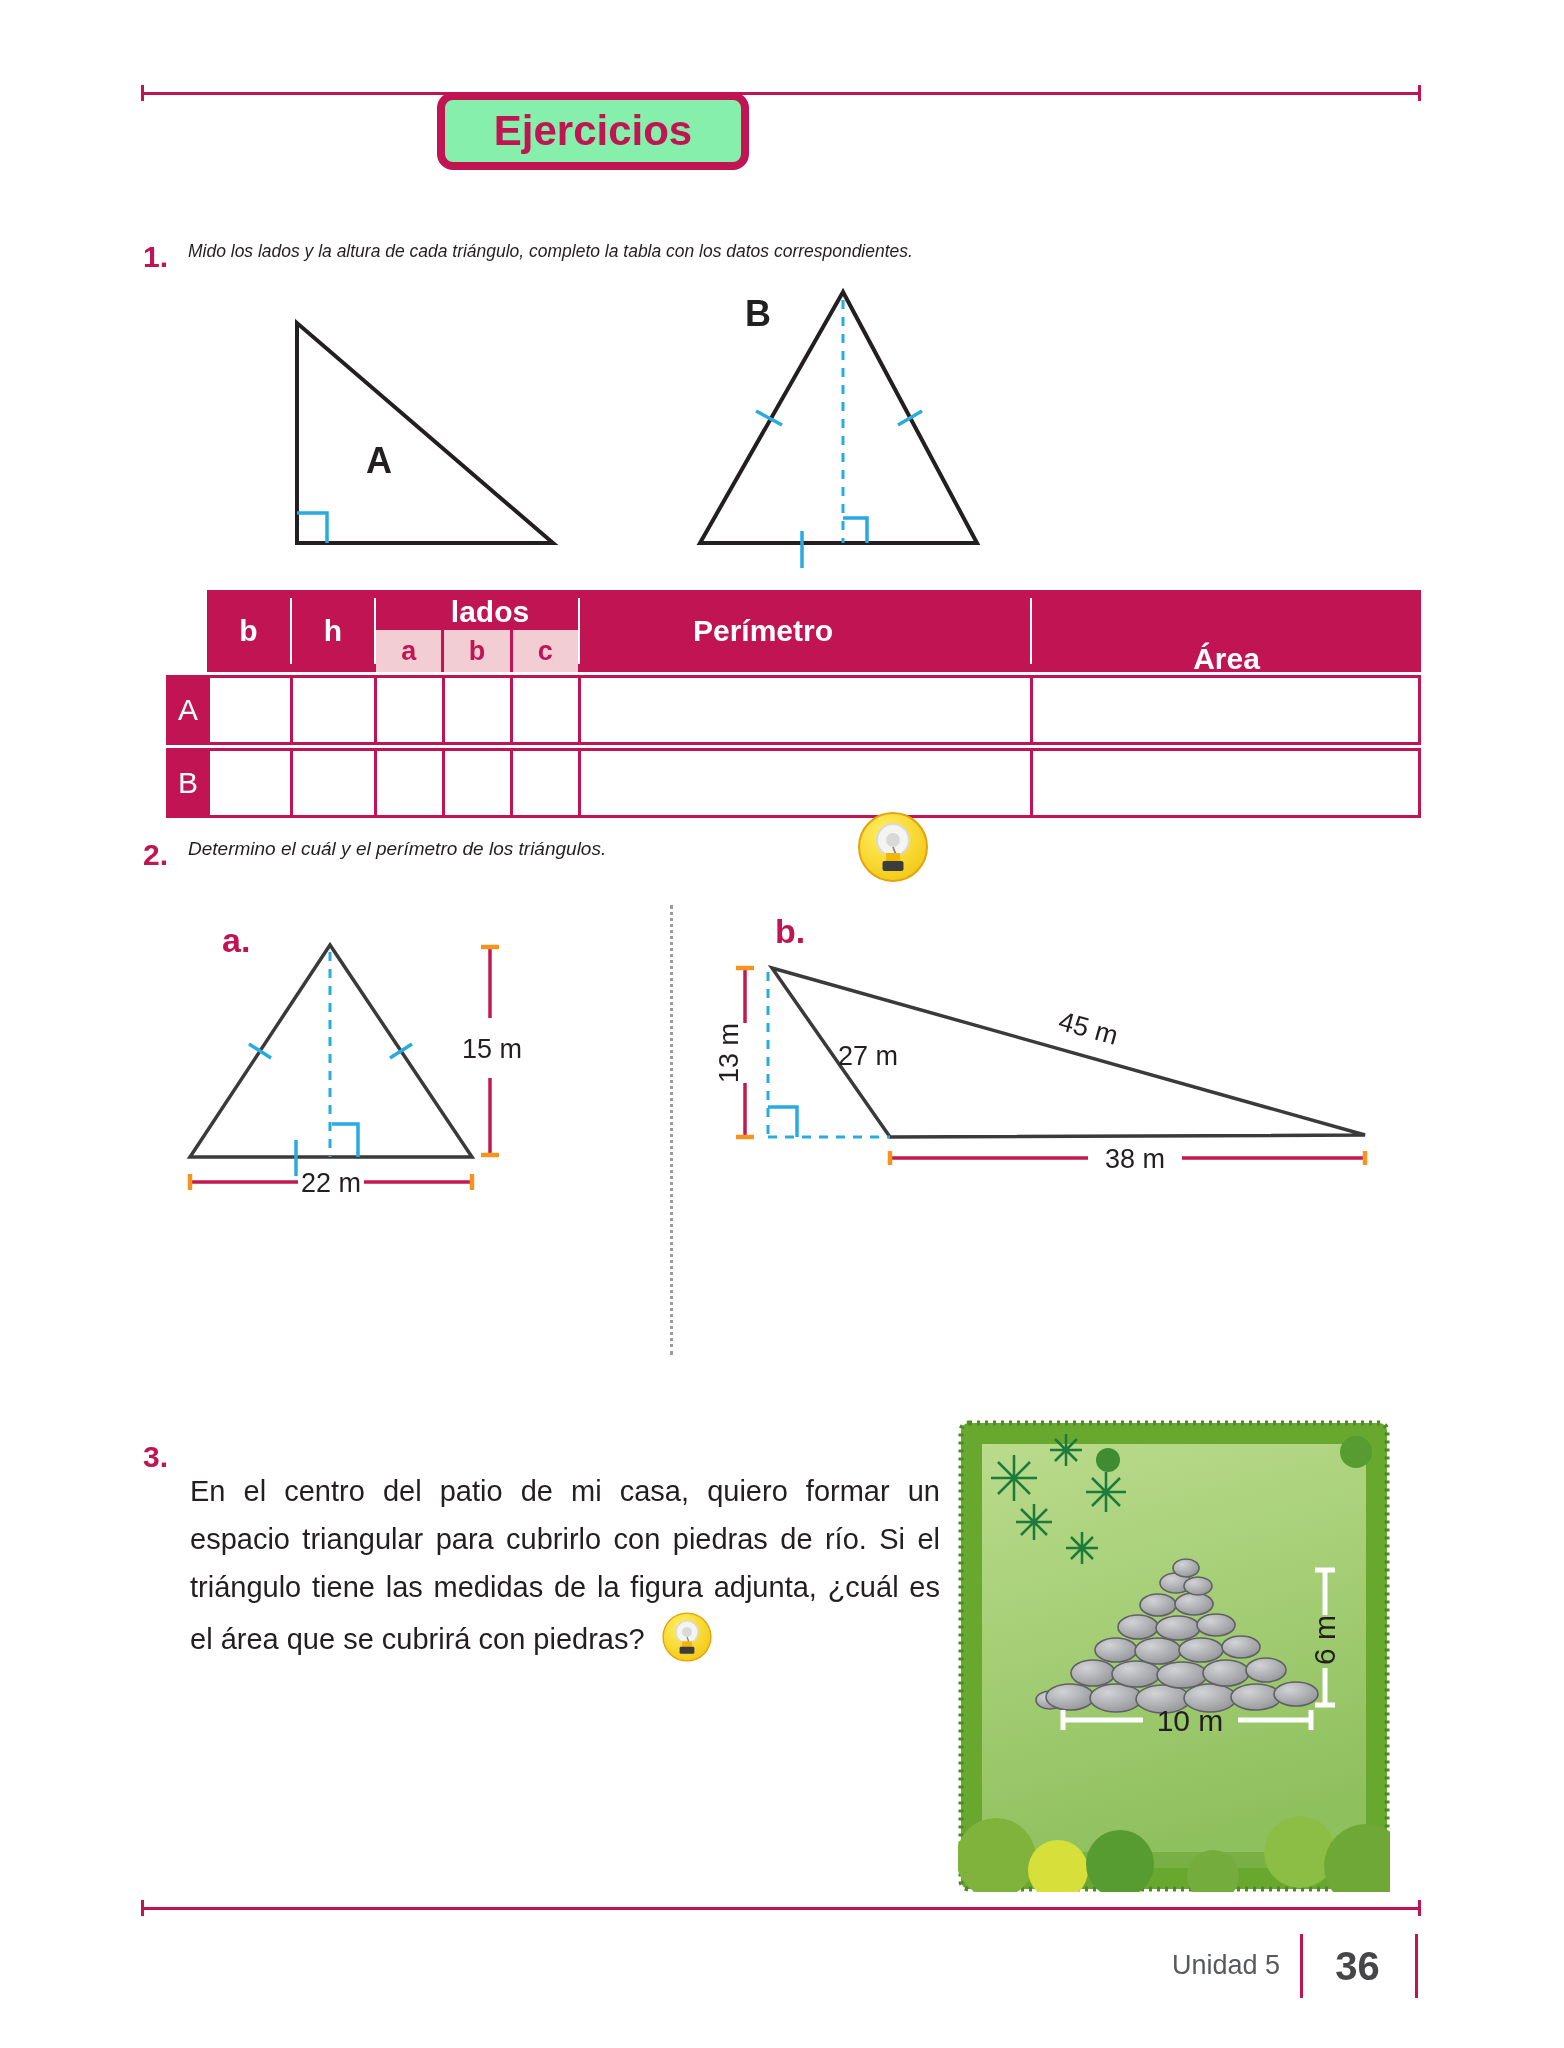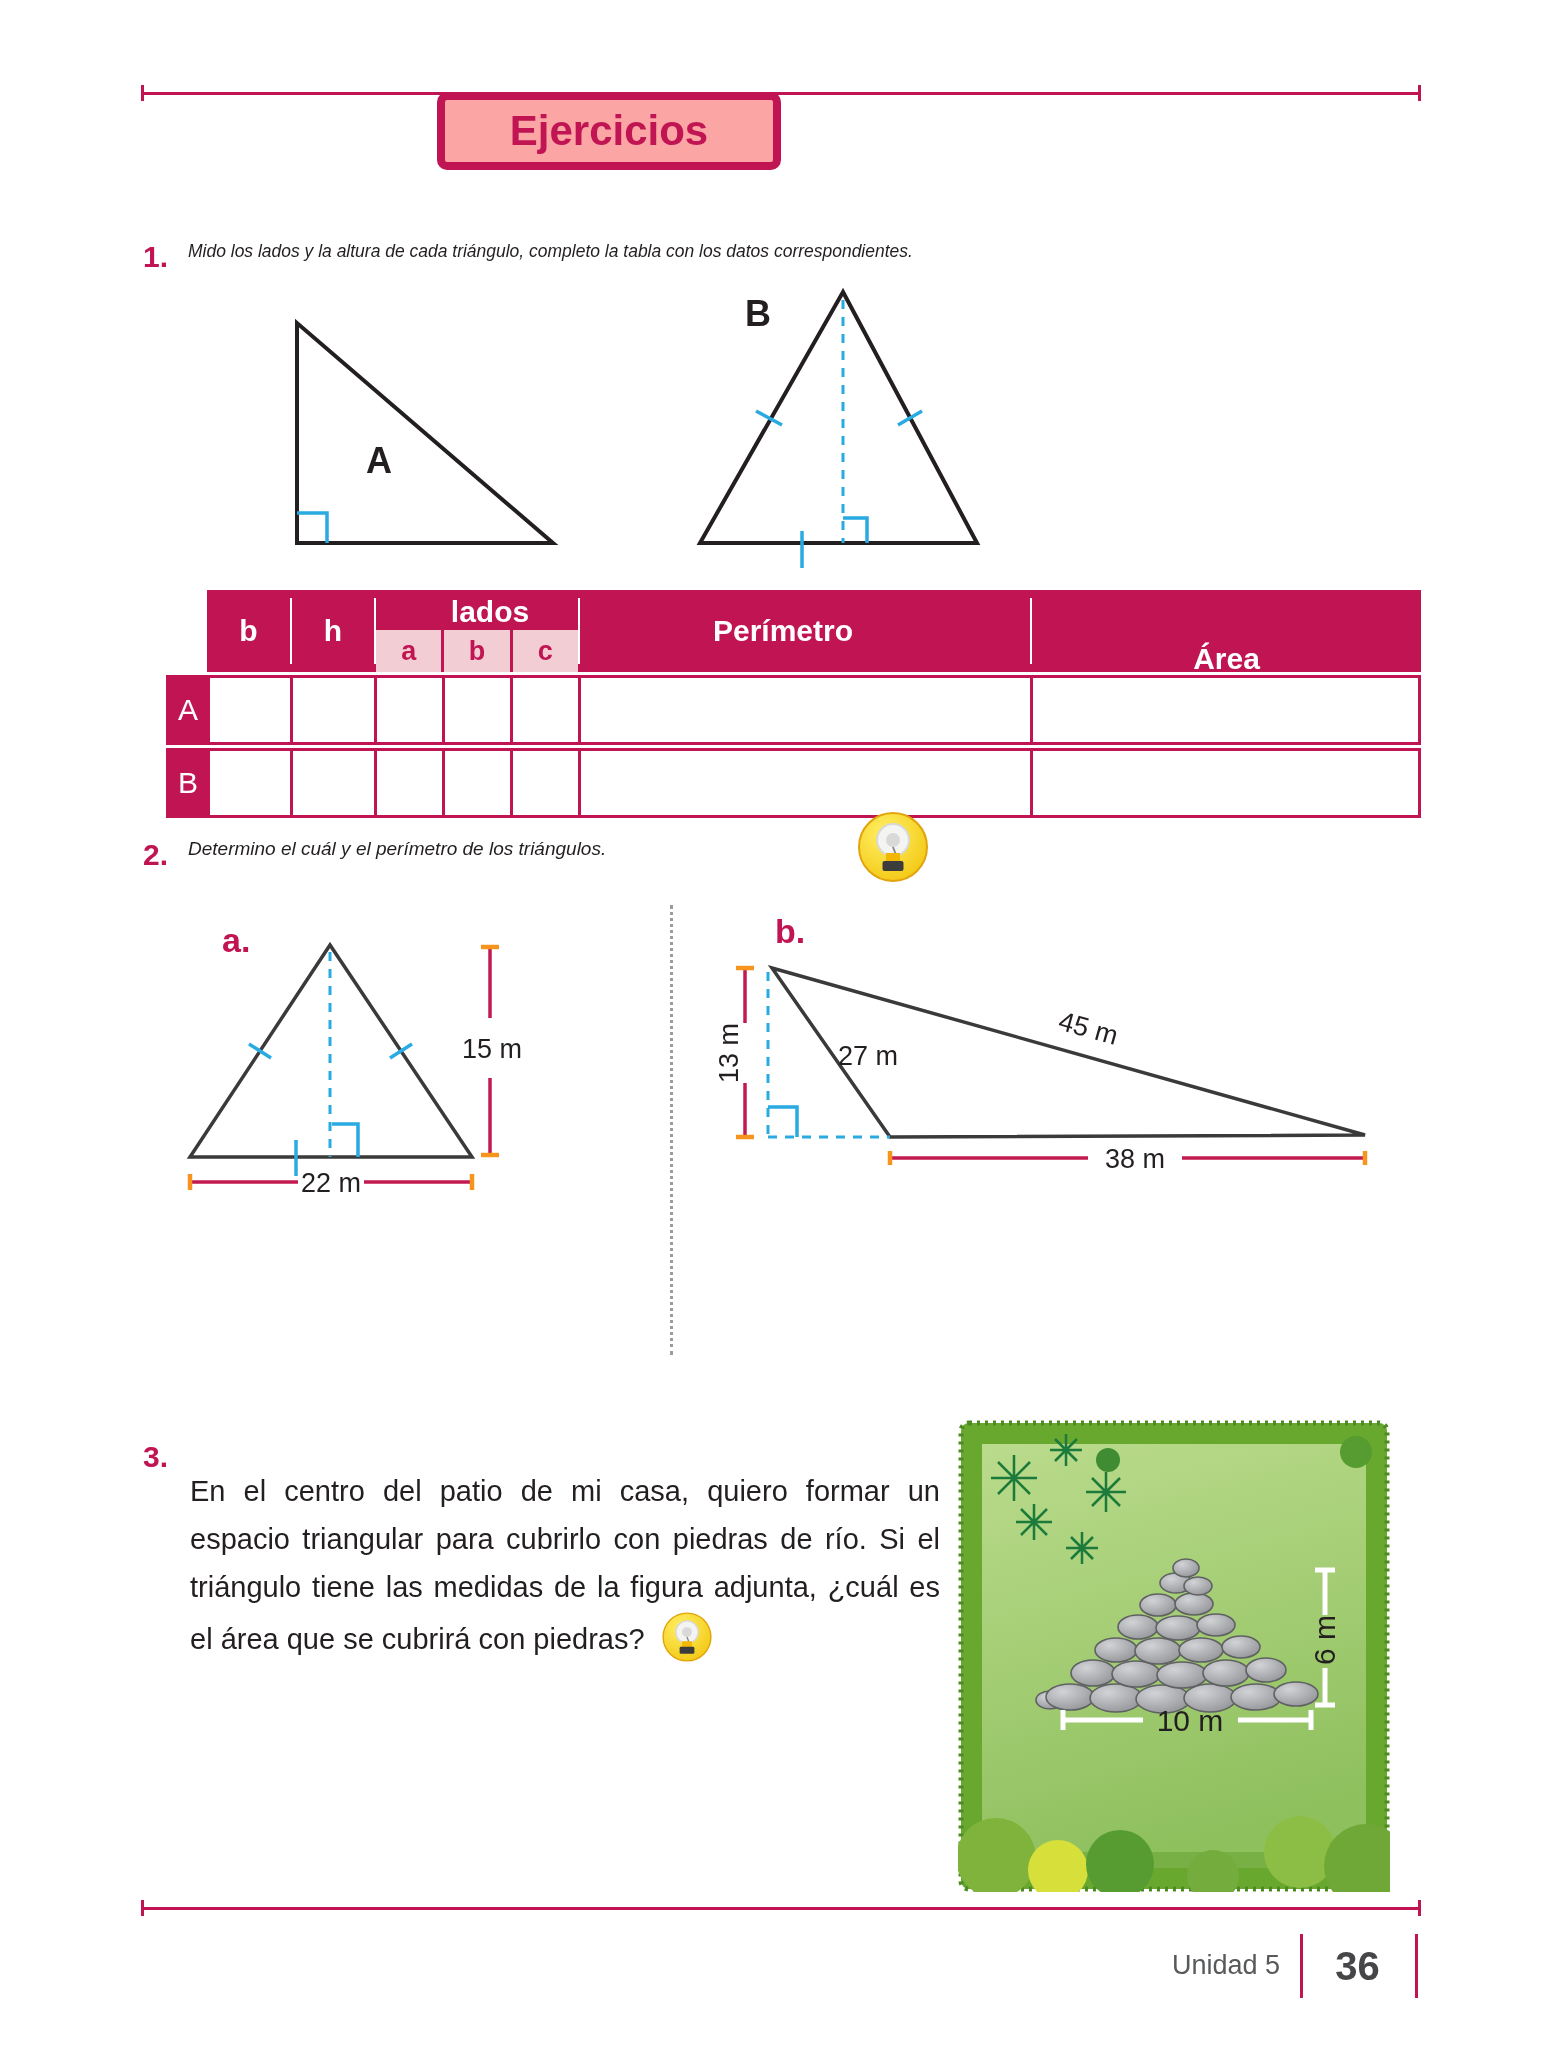--- a/index.html
+++ b/index.html
@@ -11,22 +11,22 @@
   }
   html,body{margin:0;padding:0;background:#fff;}
   .page{
     position:relative;width:1564px;height:2048px;background:#fff;overflow:hidden;
     font-family:"Liberation Sans",sans-serif;color:var(--ink);
   }
   .abs{position:absolute;}
   .rule{position:absolute;background:var(--crimson);height:3px;}
   .rule-tick{position:absolute;background:var(--crimson);width:3px;height:16px;}
   .title-box{
-    position:absolute;left:437px;top:92px;width:344px;height:78px;box-sizing:border-box;
-    border:8px solid var(--crimson);border-radius:10px;background:#fca5a5;
+    position:absolute;left:437px;top:92px;width:312px;height:78px;box-sizing:border-box;
+    border:8px solid var(--crimson);border-radius:16px;background:#86efac;
     display:flex;align-items:center;justify-content:center;
   }
   .title-box span{font-size:42px;font-weight:bold;color:var(--crimson);}
   .ex-num{position:absolute;font-size:30px;font-weight:bold;color:var(--crimson);}
   .ex-text{position:absolute;font-size:19px;color:var(--ink);font-style:italic;}
   .squeeze{display:inline-block;white-space:nowrap;transform:scaleX(.92);transform-origin:0 50%;}
   .para{
     position:absolute;left:190px;top:1438px;width:750px;
     font-size:29px;line-height:48px;text-align:justify;color:var(--ink);
   }
@@ -91,21 +91,21 @@
       <div class="hdiv" style="left:83px;"></div>
       <div class="hcell" style="left:85px;width:82px;line-height:82px;">h</div>
       <div class="hdiv" style="left:167px;"></div>
       <div class="hcell" style="left:169px;top:0;width:228px;height:40px;line-height:44px;">lados</div>
       <div class="pinkrow" style="left:169px;top:40px;width:202px;height:42px;">
         <div>a</div>
         <div>b</div>
         <div>c</div>
       </div>
       <div class="hdiv" style="left:371px;"></div>
-      <div class="hcell" style="left:373px;width:366px;line-height:82px;padding-left:20px;">Perímetro</div>
+      <div class="hcell" style="left:373px;width:366px;line-height:82px;">Perímetro</div>
       <div class="hdiv" style="left:823px;"></div>
       <div class="hcell" style="left:825px;width:389px;line-height:82px;margin-top:28px;">Área</div>
     </div>
 
     <div class="rowlabel" style="top:85px;">
       <span>A</span>
     </div>
     <div class="trow" style="top:85px;">
       <div class="tcell" style="width:83px;"></div>
       <div class="tcell" style="width:84px;"></div>

